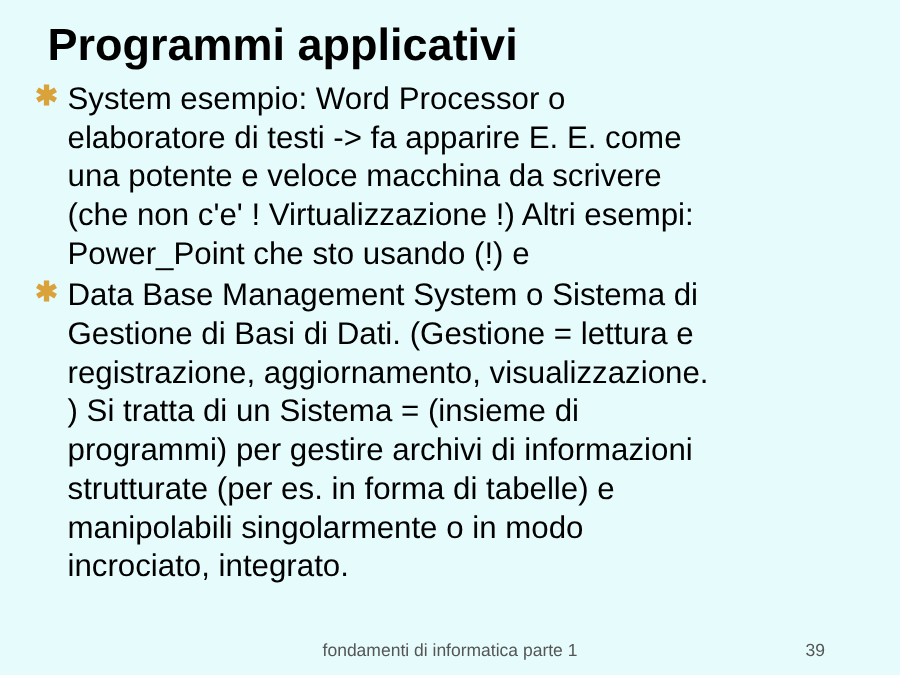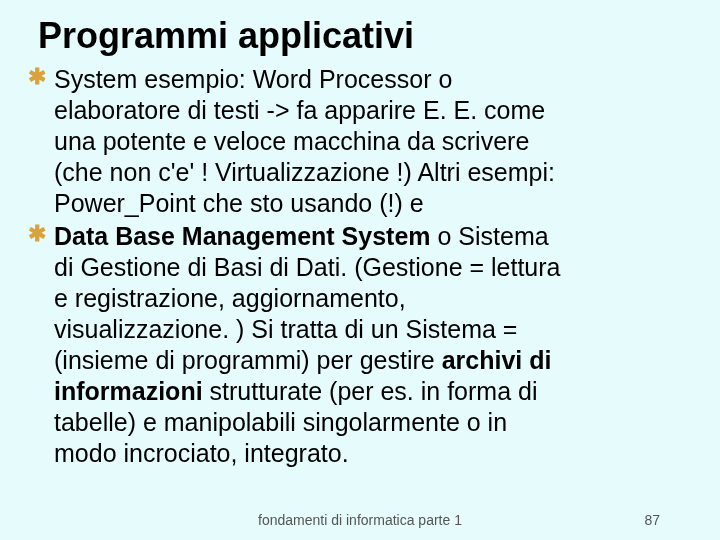--- a/index.html
+++ b/index.html
@@ -44,21 +44,21 @@
     top: 4px;
     width: 18px;
     height: 18px;
     color: #d9a23a;
     font-family: Arial, sans-serif;
     font-size: 22px;
     font-weight: bold;
     line-height: 18px;
   }
   .bold {
-    font-weight: bold;
+    font-weight: normal;
   }
   .footer {
     position: absolute;
     bottom: 28px;
     width: 720px;
     left: 0;
     font-family: Arial, sans-serif;
     font-size: 14px;
     color: #555;
   }
@@ -89,16 +89,16 @@
 
     <li>
       <span class="bullet-marker">✱</span>
       <span><span class="bold">Data Base Management System</span><span> o Sistema di Gestione di Basi di Dati. (Gestione = lettura e registrazione, aggiornamento, visualizzazione. ) Si tratta di un Sistema = (insieme di programmi) per gestire  </span><span class="bold">archivi di informazioni</span><span> strutturate (per es. in forma di tabelle) e manipolabili singolarmente o in modo incrociato, integrato.</span></span>
     </li>
 
   </ul>
 
   <div class="footer">
     <span class="footer-center">fondamenti di informatica parte 1</span>
-    <span class="footer-right">87</span>
+    <span class="footer-right">39</span>
   </div>
 
 </div>
 
 </body></html>

